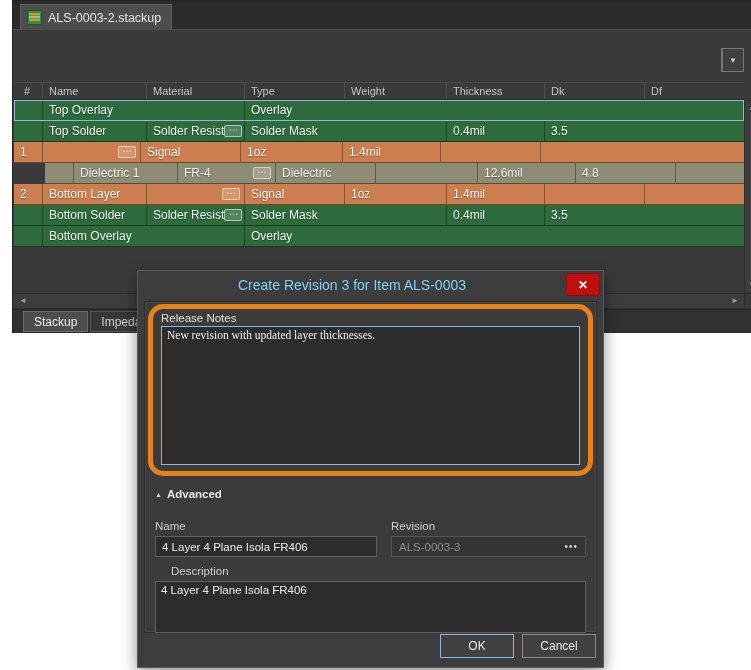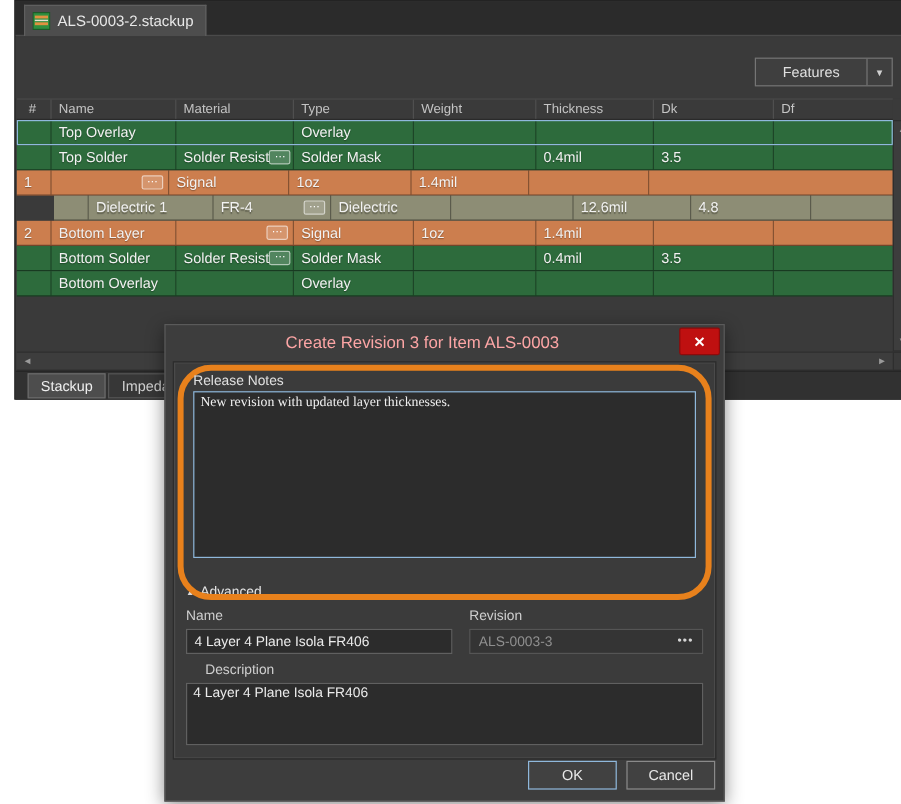--- a/index.html
+++ b/index.html
@@ -31,21 +31,21 @@
   .thead { display: flex; height: 18px; background: #3a3a3a;
     border-top: 1px solid #4a4a4a; border-bottom: 1px solid #2a2a2a;
     color: #c4c4c4; font-size: 11px; }
   .hcell { line-height: 17px; padding-left: 6px; border-left: 1px solid #4f4f4f; }
   .hcell:first-child { border-left: none; padding-left: 10px; }
   .c0{width:28px} .c1{width:104px} .c2{width:98px} .c3{width:100px}
   .c4{width:102px} .c5{width:98px} .c6{width:100px} .c7{flex:1}
   .trow { display: flex; height: 21px; border-bottom: 1px solid rgba(0,0,0,0.45);
     color: #f2f2f2; font-size: 12px; text-shadow: 0 1px 1px rgba(0,0,0,0.35);
     position: relative; }
-  .trow.green { background: var(--green); }
+  .trow.green { background: var(--green); align-items: center; }
   .trow.orange { background: var(--orange); }
   .trow.olive { background: var(--olive); margin-left: 31px; }
   .trow.selected { outline: 1px solid var(--selection); outline-offset: -1px; z-index: 2; }
   .cell { line-height: 20px; padding-left: 6px; border-left: 1px solid rgba(0,0,0,0.35);
     white-space: nowrap; overflow: hidden; }
   .cell.c0 { border-left: none; }
   .cell.mat { display: flex; align-items: center; justify-content: space-between;
     padding-right: 4px; }
   .picker { width: 18px; height: 12px; border: 1px solid rgba(255,255,255,0.55);
     border-radius: 2px; background: rgba(255,255,255,0.18); color: #fff;
@@ -69,38 +69,38 @@
     align-items: flex-start; padding: 1px 0 0 10px; gap: 2px; }
   .btab { height: 21px; padding: 0 10px; font-size: 12px; line-height: 20px;
     color: #d0d0d0; background: #373737; border: 1px solid #555; }
   .btab.active { background: #4d4d4d; color: #efefef; border-color: #6b6b6b; }
 
   
   .dialog { position: absolute; left: 137px; top: 270px; width: 467px; height: 398px;
     background: #3d3d3d; border: 1px solid #5a5a5a;
     box-shadow: 0 4px 14px rgba(0,0,0,0.45); z-index: 10; }
   .dlg-title { height: 27px; display: flex; align-items: center; padding: 2px 3px 2px 0; }
-  .dlg-title-text { flex: 1; text-align: center; color: #fca5a5; font-size: 14px; }
+  .dlg-title-text { flex: 1; text-align: center; color: #7dd3fc; font-size: 14px; }
   .close-btn { width: 34px; height: 23px; background: var(--danger);
     border: 1px solid #8c0b0b; border-radius: 2px; color: #fff; font-size: 12px;
     font-weight: bold; display: flex; align-items: center; justify-content: center; }
 
   .dlg-panel { position: absolute; left: 6px; right: 6px; top: 30px; height: 600px;
     height: 332px; border: 1px solid #2c2c2c; box-shadow: 0 0 0 1px #4a4a4a inset;
     background: #3b3b3b; }
-  .ring { position: absolute; left: 3px; right: 3px; top: 2px; height: 196px;
-    border: 5px solid var(--ring); border-radius: 28px; }
+  .ring { position: absolute; left: 3px; right: 3px; top: 2px; height: 172px;
+    border: 5px solid var(--ring); border-radius: 15px; }
   .rn-label { color: #e0e0e0; font-size: 11.5px; padding: 3px 0 2px 8px; }
   .rn-textarea { display: block; width: calc(100% - 16px); height: 139px; margin: 0 8px;
     background: #2c2c2c; border: 1px solid var(--selection); color: #f0f0f0;
     font-family: Liberation Serif, serif; font-size: 11.5px; padding: 2px 5px;
     resize: none; outline: none; }
 
-  .advanced { display: flex; align-items: center; gap: 5px; margin: 10px 0 0 10px;
-    color: #e6e6e6; font-size: 11.5px; font-weight: normal; }
+  .advanced { display: flex; align-items: center; gap: 5px; margin: 10px 0 12px 10px;
+    color: #e6e6e6; font-size: 11.5px; font-weight: bold; }
   .collapse-ico { font-size: 7px; color: #d8d8d8; }
 
   .fields { display: flex; gap: 14px; padding: 0 10px; }
   .field-col-l { width: 222px; }
   .field-col-r { flex: 1; }
   .fld-label { color: #cfcfcf; font-size: 11.5px; margin: 8px 0 4px; }
   .text-input { width: 100%; height: 21px; background: #2c2c2c;
     border: 1px solid #606060; color: #ececec; font-family: "Liberation Sans", sans-serif;
     font-size: 11.5px; padding: 0 6px; outline: none; }
   .rev-field { width: 100%; height: 21px; background: #343434; border: 1px solid #555;
@@ -130,21 +130,20 @@
         <rect x="2" y="3" width="11" height="2.4" fill="#e09140"></rect>
         <rect x="2" y="6.4" width="11" height="1.2" fill="#e8e2d0"></rect>
         <rect x="2" y="8.6" width="11" height="2.4" fill="#e09140"></rect>
       </svg>
       <span>ALS-0003-2.stackup</span>
     </div>
   </div>
 
   <div class="toolbar">
     <div class="features-btn">
-      <span class="features-main">Features</span>
       <span class="features-arrow">▼</span>
     </div>
   </div>
 
   <div class="table">
     <div class="thead">
         <div class="hcell c0">#</div>
         <div class="hcell c1">Name</div>
         <div class="hcell c2">Material</div>
         <div class="hcell c3">Type</div>

